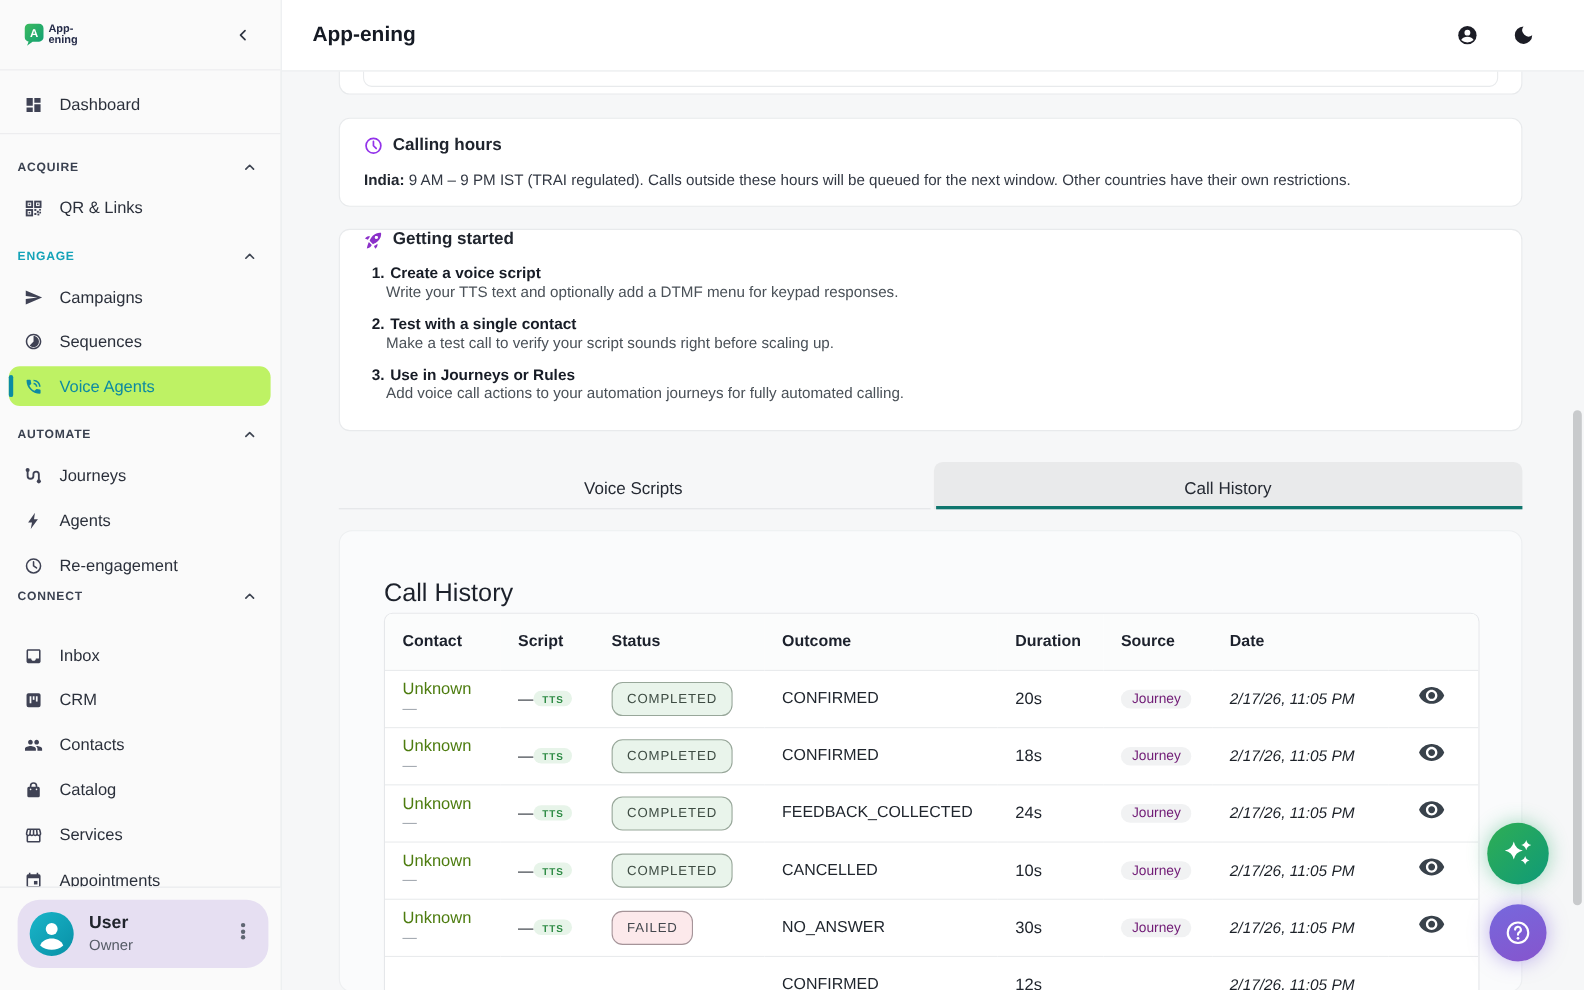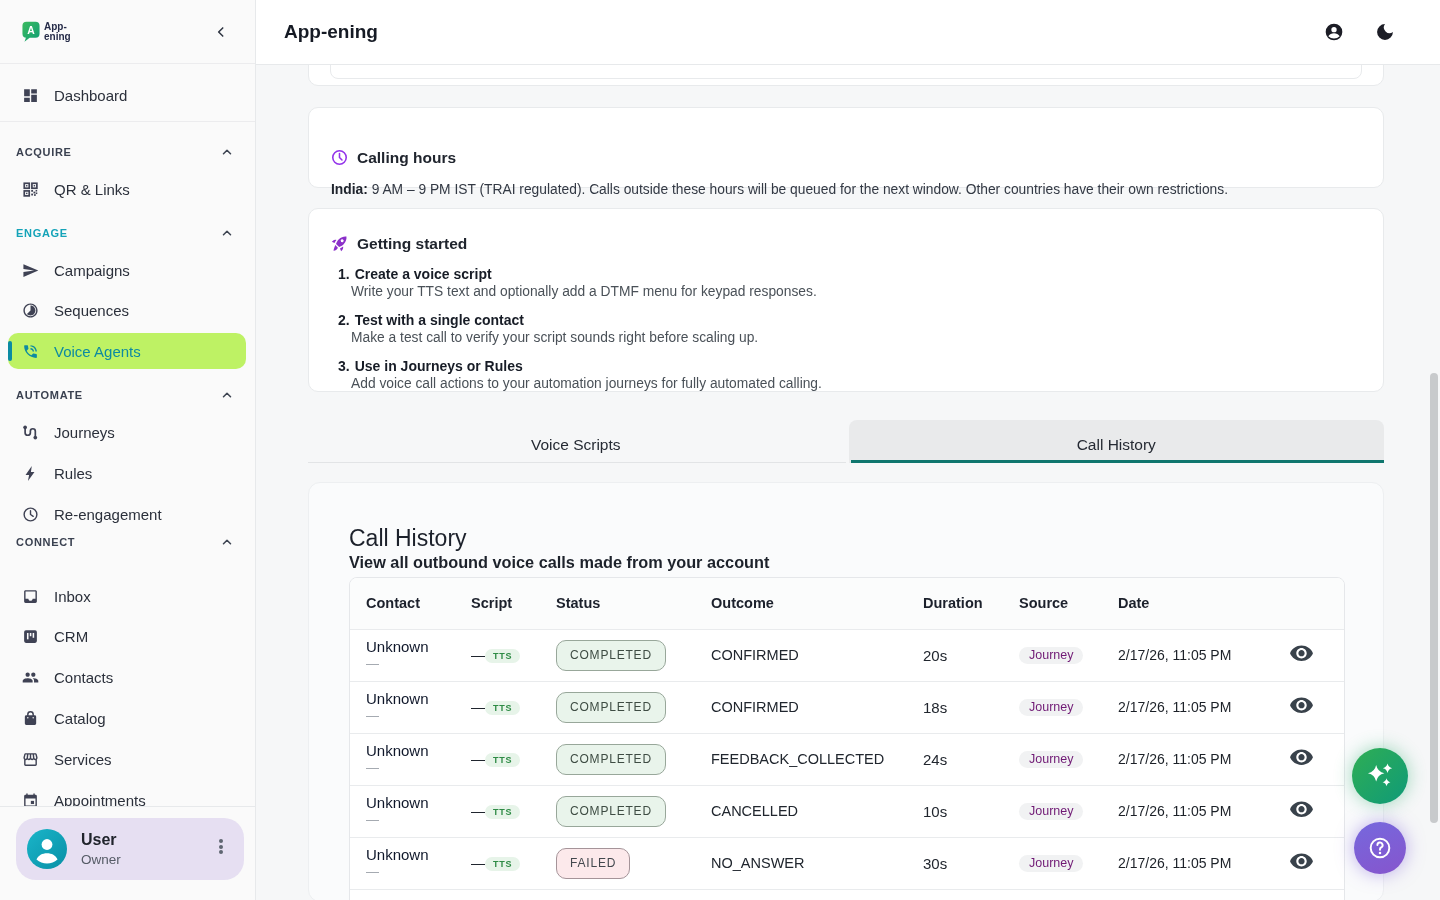--- a/index.html
+++ b/index.html
@@ -24,21 +24,21 @@
 .urole { position:absolute; left:65px; top:34px; font-size:13.5px; color:#555b66; }
 .udots { position:absolute; left:203px; top:21px; display:flex; flex-direction:column; gap:1.5px; }
 .udots i { width:4px; height:4px; border-radius:50%; background:#5f6672; }
 .header { position:absolute; left:256px; top:0; width:1184px; height:65px; background:#ffffff; border-bottom:1px solid #e7e9eb; z-index:10; }
 .htitle { position:absolute; left:28px; top:21px; font-size:19px; font-weight:700; color:#151a24; }
 .main { position:absolute; left:256px; top:64px; width:1184px; height:836px; overflow:hidden; background:#f6f7f8; padding:0 56px 0 52px; }
 .card { background:#fff; border:1px solid #e8eaec; border-radius:10px; }
 .partial { margin-top:-40px; height:62px; position:relative; }
 .pinner { position:absolute; left:21px; top:24px; width:1032px; height:30px; border:1px solid #e8eaec; border-radius:8px; }
 .hours { margin-top:21px; height:81px; padding:15px 22px 0 22px; }
-.crow { display:flex; align-items:flex-start;margin-top:26px; }
+.crow { display:flex; align-items:flex-end; }
 .crow svg { margin-right:9px; }
 .ctitle { font-size:15.5px; font-weight:700; color:#20252e; }
 .cbody { margin-top:15px; font-size:13.8px; color:#333944; }
 .cbody b { color:#20252e; }
 .started { margin-top:20px; height:184px; padding:0 22px 0 22px; }
 .steps { margin-top:12px; margin-left:7px; }
 .step { margin-bottom:10px; font-size:14px; line-height:18px; }
 .step .t { font-weight:700; color:#171c26; }
 .step .t .n { margin-right:5px; }
 .step .d { padding-left:13px; color:#4a5158; font-size:13.8px; }
@@ -48,29 +48,29 @@
 .tabline-gray { position:absolute; left:0; bottom:0; width:50%; height:1px; background:#e2e4e6; }
 .tabline-teal { position:absolute; left:calc(50% + 5px); bottom:0; right:0; height:3px; background:#0f766e; }
 .panel { margin-top:19px; height:420px; background:#fafbfc; border:1px solid #edeff1; border-radius:12px; padding:42px 40px 0 40px; }
 .ptitle { font-size:23px; font-weight:400; color:#1c212b; }
 .psub { margin-top:1px; font-size:16.3px; font-weight:700; color:#1d222b; }
 .tablebox { margin-top:5px; width:996px; background:#fff; border:1px solid #e5e7ea; border-radius:8px; overflow:hidden; }
 table { border-collapse:collapse; table-layout:fixed; width:994px; }
 col.c1{width:105px} col.c2{width:85px} col.c3{width:155px} col.c4{width:212px} col.c5{width:96px} col.c6{width:99px} col.c7{width:160px} col.c8{width:82px}
 thead td { height:51px; background:#fbfcfc; font-size:14.5px; font-weight:700; color:#1c212c; padding-left:16px; vertical-align:middle; }
 tbody td { height:52px; border-top:1px solid #e9ebed; padding-left:16px; vertical-align:middle; font-size:14.5px; color:#20262e; }
-.cname { font-size:15px; color:#0f172a; line-height:18px; }
+.cname { font-size:15px; color:#4d7c0f; line-height:18px; }
 .csub { font-size:13px; color:#9aa0a8; line-height:16px; }
 .dash { color:#20262e; font-size:14px; }
 .tts { display:inline-block; margin-left:0px; padding:2.5px 8px 1.5px; background:#e7f4e9; color:#2e8b45; font-size:9px; font-weight:700; letter-spacing:.8px; border-radius:7px; vertical-align:1px; }
 .pill { display:inline-block; padding:7.5px 13px; font-size:12px; letter-spacing:.8px; border-radius:10px; border:1.4px solid; }
 .pill.ok { background:#e9f4eb; border-color:#98a79a; color:#3e4c43; }
 .pill.bad { background:#fce9eb; border-color:#a59499; color:#43484e; }
 .srcbadge { display:inline-block; padding:1.5px 10px; background:#f1f2f3; color:#701a75; font-size:12.5px; border-radius:9px; }
-.datec { font-size:14px; color:#1c2128; }
+.datec { font-size:14px; color:#1c2128;font-style:italic; }
 .durc { font-size:15px; color:#21262e; }
 .eyec { text-align:center; padding-right:4px !important; padding-left:0 !important; }
 .fab1 { position:absolute; left:1352px; top:748px; width:56px; height:56px; border-radius:50%; background:linear-gradient(135deg,#2fae54,#0f9a78); box-shadow:0 0 18px rgba(47,174,110,.45); z-index:30; display:flex; align-items:center; justify-content:center; }
 .fab2 { position:absolute; left:1354px; top:822px; width:52px; height:52px; border-radius:50%; background:linear-gradient(160deg,#7668dd,#8655cd); box-shadow:0 0 18px rgba(128,100,220,.5); z-index:30; display:flex; align-items:center; justify-content:center; }
 .scrollbar { position:absolute; left:1430px; top:373px; width:8px; height:450px; border-radius:4px; background:#c8cacc; z-index:40; }
 </style>
 </head>
 <body>
 <div class="sidebar">
   <div class="logorow">
@@ -153,21 +153,21 @@
           </g>
           <circle cx="4.4" cy="4.7" r="2.6"></circle>
           <circle cx="18.8" cy="19.2" r="2.6"></circle>
         </svg>
         <span>Journeys</span>
       </div>
       <div class="navitem " style="top:455.5px">
         <svg width="17" height="17" viewBox="0 0 24 24" fill="#3f4254" color="#3f4254">
           <path d="M13.8 1.5L5 14h5l-1.6 8.5L17.6 10h-5l1.2-8.5z"></path>
         </svg>
-        <span>Rules</span>
+        <span>Agents</span>
       </div>
       <div class="navitem " style="top:496px">
         <svg width="17" height="17" viewBox="0 0 24 24" fill="#3f4254" color="#3f4254">
           <g fill="none" stroke="currentColor" stroke-width="2">
             <circle cx="12" cy="12" r="9"></circle>
             <polyline points="12 6.8 12 12 15.8 14.6" stroke-linecap="round"></polyline>
           </g>
         </svg>
         <span>Re-engagement</span>
       </div>
@@ -292,21 +292,20 @@
 
   <div class="tabs">
     <div class="tab">Voice Scripts</div>
     <div class="tab active">Call History</div>
     <div class="tabline-gray"></div>
     <div class="tabline-teal"></div>
   </div>
 
   <div class="panel">
     <div class="ptitle">Call History</div>
-    <div class="psub">View all outbound voice calls made from your account</div>
     <div class="tablebox">
       <table>
         <colgroup>
             <col class="c1">
             <col class="c2">
             <col class="c3">
             <col class="c4">
             <col class="c5">
             <col class="c6">
             <col class="c7">

